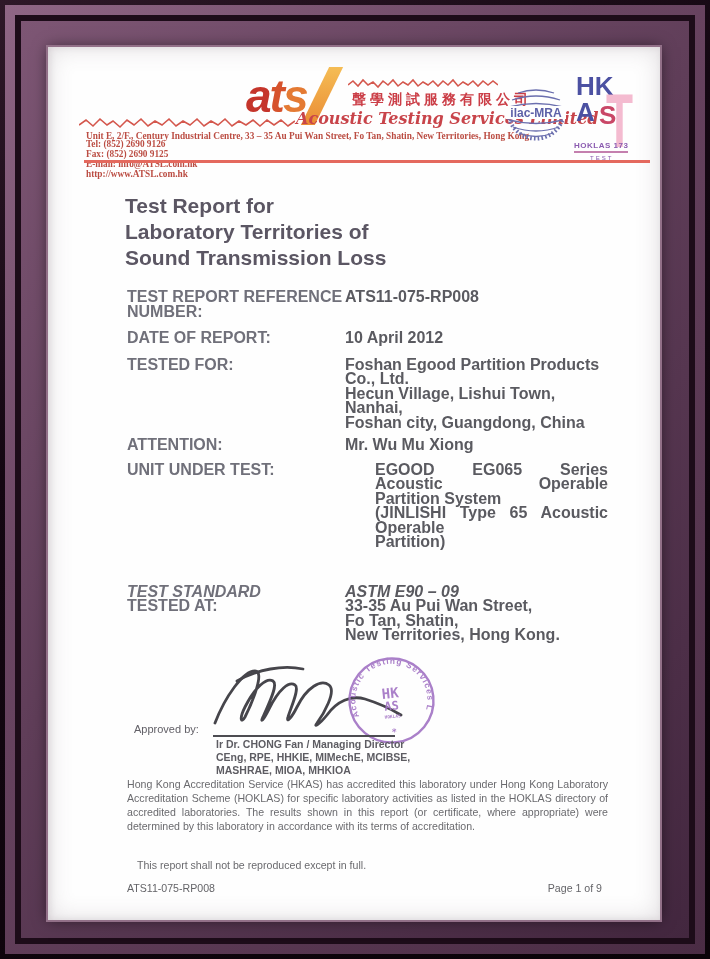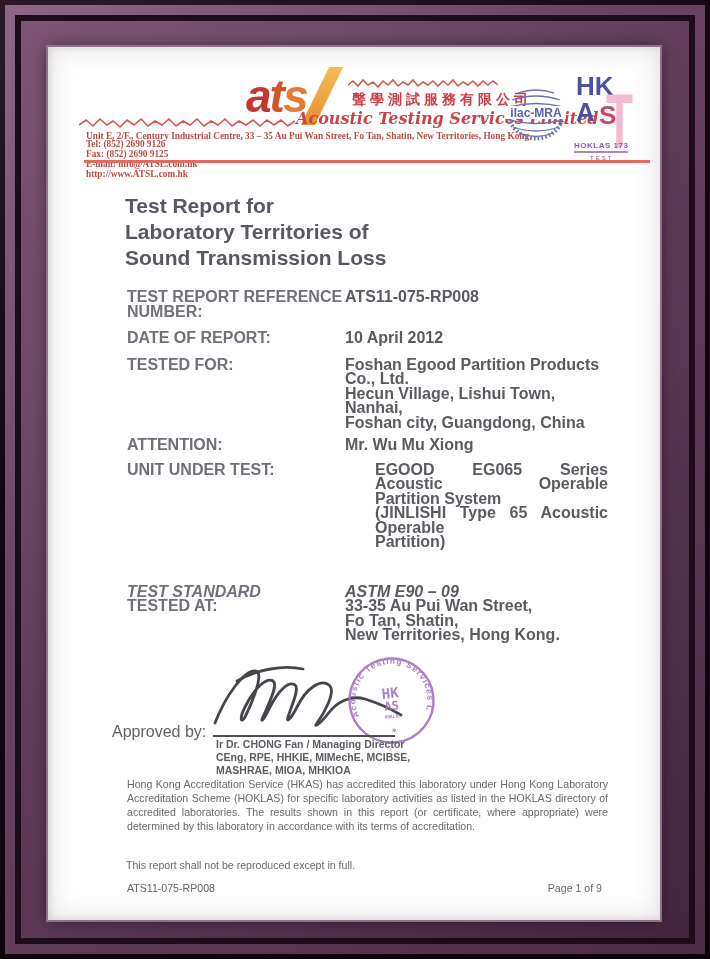--- a/index.html
+++ b/index.html
@@ -43,29 +43,29 @@
   .fields{left:79px;top:243px;width:481px;}
   .frow{display:flex;align-items:flex-start;font-size:16px;font-weight:bold;line-height:14.5px;}
   .flab{width:218px;flex:0 0 218px;color:#70707a;}
   .fval{width:263px;color:#5a5a60;}
   .fline.j{text-align:justify;text-align-last:justify;}
   .frow:nth-child(1){margin-bottom:12px;} .frow:nth-child(2){margin-bottom:12px;}
   .frow:nth-child(3){}  .frow:nth-child(4){margin-bottom:7px;}
   .frow:nth-child(5){margin-bottom:10px;margin-top:8px;} .frow:nth-child(6){margin-bottom:35px;gap:30px;}
   .frow:nth-child(7){font-style:italic;}
   
-  .approvedby{left:64px;top:676px;font-size:16px;color:#626067;}
+  .approvedby{left:86px;top:676px;font-size:11px;color:#626067;}
   .sigline{left:165px;top:688px;width:182px;border-top:2px solid #4d4c52;}
   .signer{left:168px;top:691px;font-size:10.5px;font-weight:bold;color:#5d5c62;line-height:13px;}
   .sigsvg{left:155px;top:610px;}
   .stamp{left:296px;top:606px;opacity:.9;transform:rotate(-6deg);}
   
   .accred{left:79px;top:730px;width:481px;font-size:10.6px;color:#6a6a6e;line-height:14px;
           text-align:justify;margin:0;}
-  .discl{left:78px;top:812px;font-size:10.6px;color:#6a6a6e;margin:0;}
+  .discl{left:89px;top:812px;font-size:10.6px;color:#6a6a6e;margin:0;}
   .footer{left:79px;top:835px;width:475px;display:flex;justify-content:space-between;
           font-size:10.6px;color:#646468;}
   .wave{stroke:#d4574d;fill:none;stroke-width:1.6;}
 </style>
 </head>
 <body>
 
 <div>
   <div class="f1"></div>
   <div class="f2"></div>

